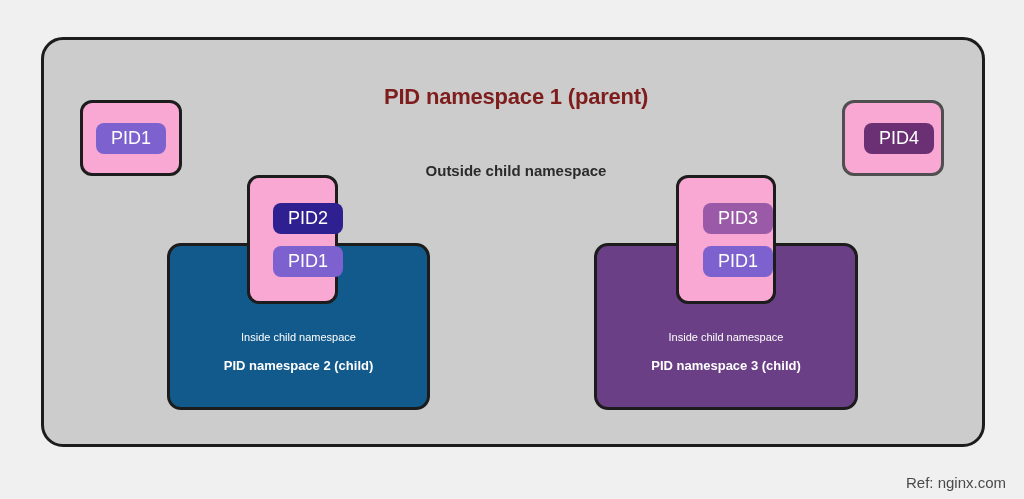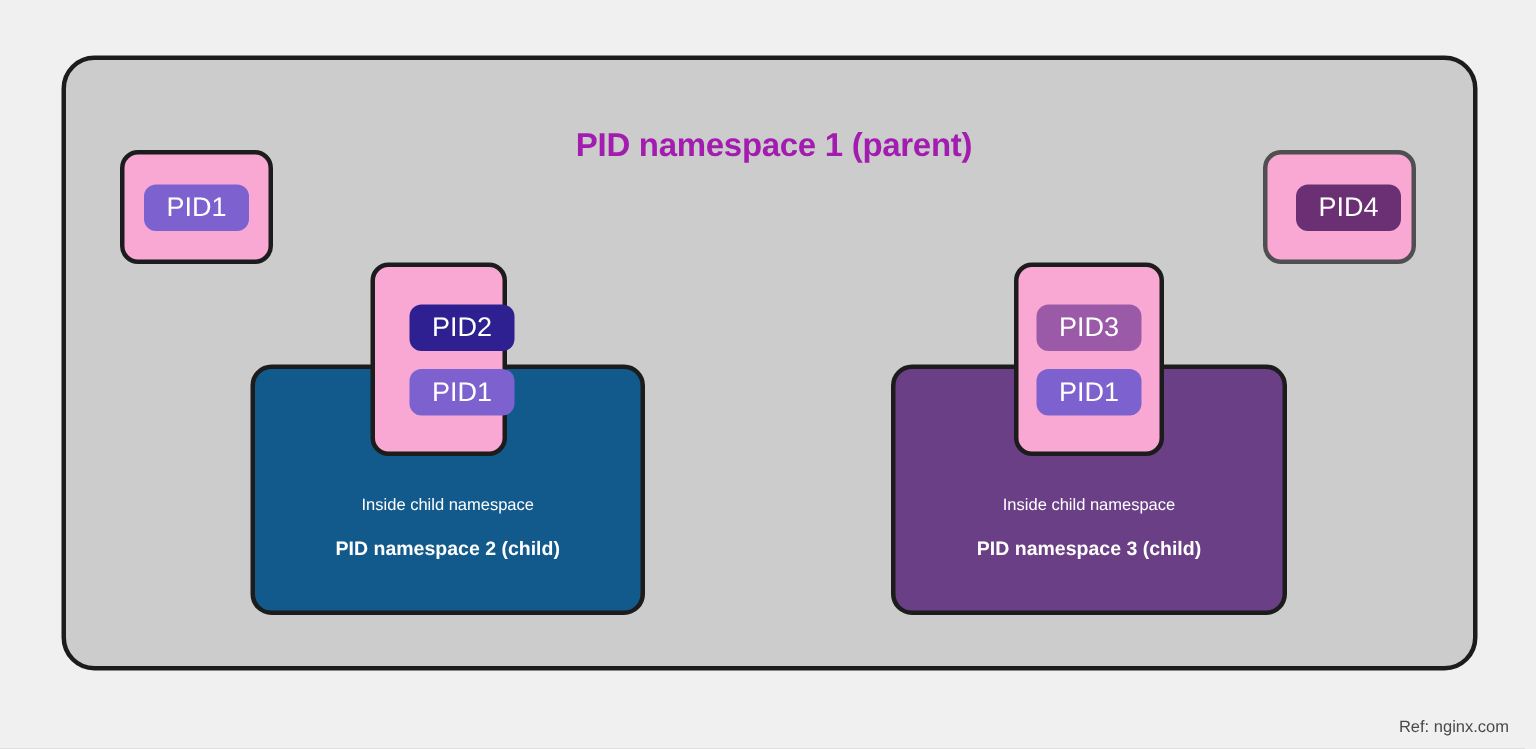--- a/index.html
+++ b/index.html
@@ -36,21 +36,21 @@
   }
 
   .parent-title {
     position: absolute;
     left: 0;
     top: 44px;
     width: 944px;
     text-align: center;
     font-size: 22px;
     font-weight: bold;
-    color: #a21caf;
+    color: #7f1d1d;
     letter-spacing: -0.2px;
   }
 
   .outside-label {
     position: absolute;
     left: 0;
     top: 122px;
     width: 944px;
     text-align: center;
     font-size: 15px;
@@ -113,21 +113,21 @@
   }
   .proc-card.gray-border {
     border-color: #4f4f4f;
     padding-left: 12px;
   }
 
   .proc-card.single-left  { left: 80px;  top: 100px; width: 102px; height: 76px; }
   .proc-card.single-right { left: 842px; top: 100px; width: 102px; height: 76px; }
 
   .proc-card.tall-blue   { left: 247px; top: 175px; width: 91px; height: 129px; padding-left: 31px; }
-  .proc-card.tall-purple { left: 676px; top: 175px; width: 100px; height: 129px; }
+  .proc-card.tall-purple { left: 676px; top: 175px; width: 100px; height: 129px; align-items: flex-end; }
 
   .proc-card.tall-blue .pid-badge,
   .proc-card.tall-purple .pid-badge {
     margin: 6px 0;
   }
 
   
   .pid-badge {
     border-radius: 8px;
     color: #ffffff;
@@ -141,33 +141,34 @@
   .pid-badge.medium-purple { background: #7c61cf; }
   .pid-badge.dark-indigo   { background: #2e2090; }
   .pid-badge.orchid        { background: #9a5aa8; }
   .pid-badge.deep-purple   { background: #6b3073; }
 
   
   .footer-ref {
     position: absolute;
     right: 18px;
     bottom: 8px;
-    font-size: 11px;
+    font-size: 15px;
     color: #4a4a4a;
   }
 </style>
 </head>
 <body>
 
 <div id="stage">
 
   <div class="parent-ns">
 
     <div class="parent-title">PID namespace 1 (parent)</div>
 
+    <div class="outside-label">Outside child namespace</div>
   </div>
 
   <div class="child-ns blue">
     <div class="child-inside-label">Inside child namespace</div>
     <div class="child-title">PID namespace 2 (child)</div>
   </div>
 
   <div class="child-ns purple">
     <div class="child-inside-label">Inside child namespace</div>
     <div class="child-title">PID namespace 3 (child)</div>

